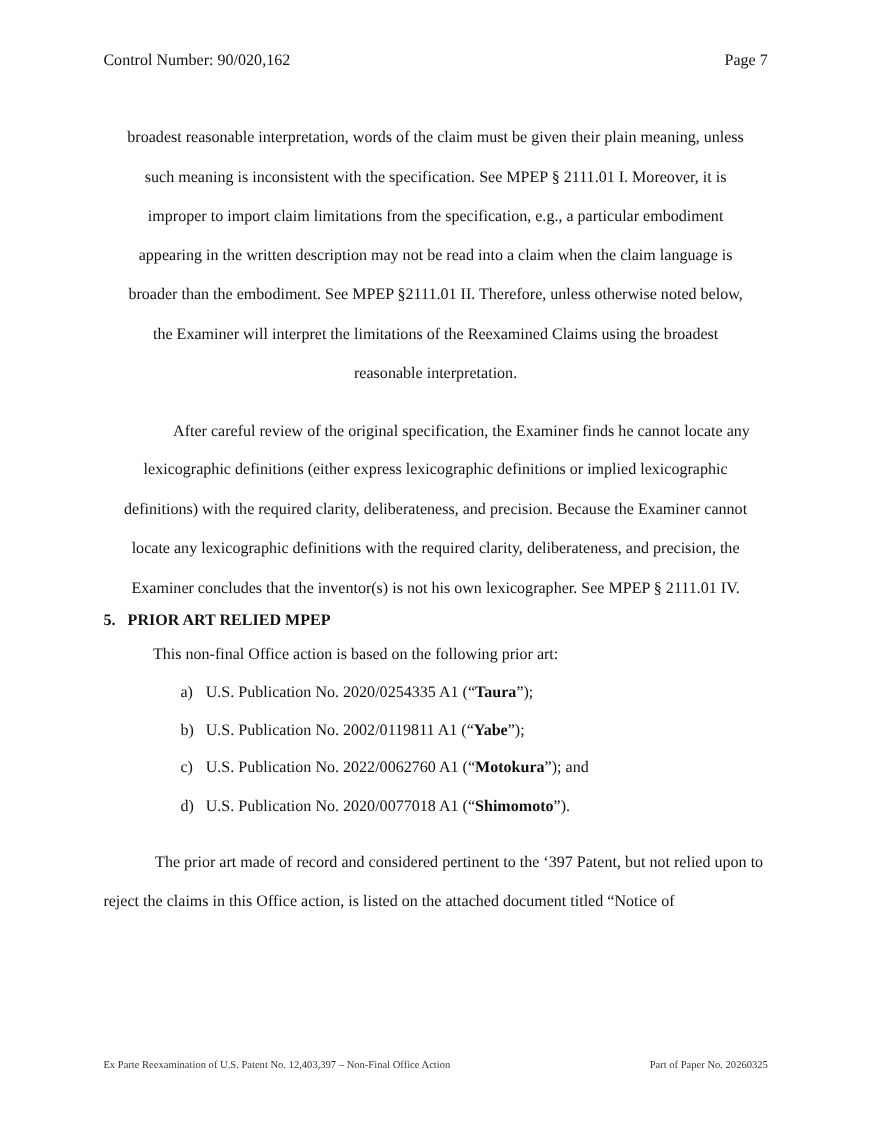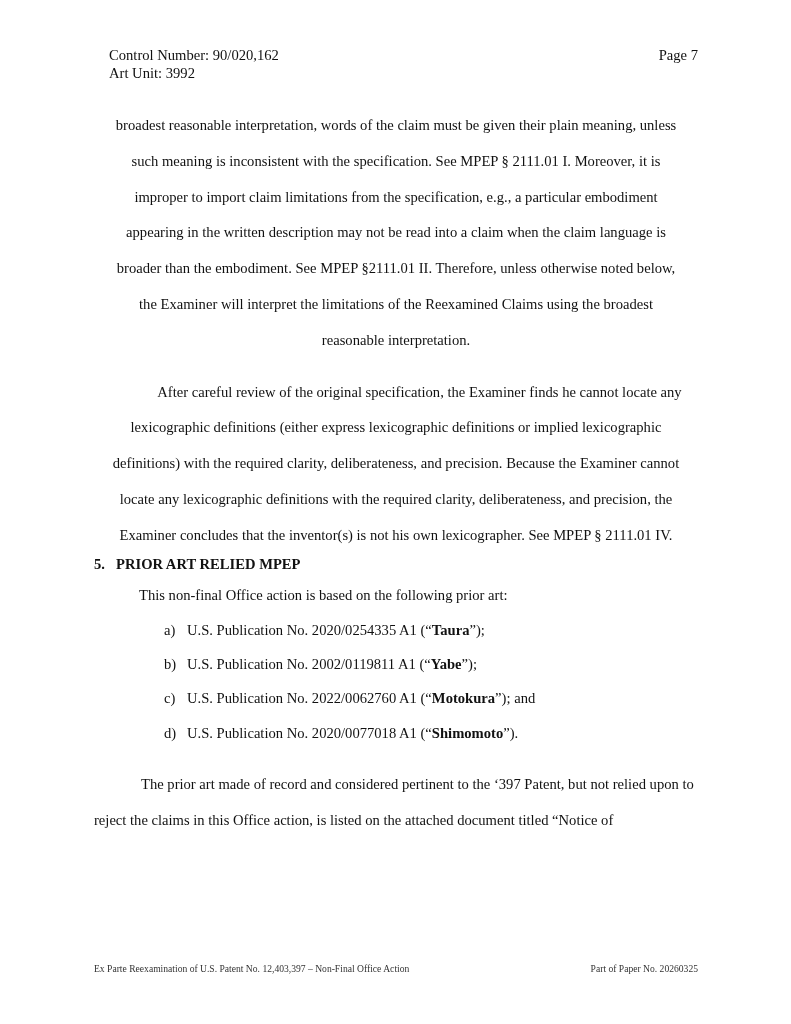--- a/index.html
+++ b/index.html
@@ -25,21 +25,20 @@
       position: absolute;
       left: 94px;
       top: 46px;
       width: 604px;
       font-size: 14.6px;
       line-height: 18px;
     }
     .header .row {
       display: flex;
       justify-content: space-between;
-      margin-left: 15px;
     }
     .body {
       position: absolute;
       left: 94px;
       top: 92px;
       width: 604px;
       font-size: 14.6px;
     }
     .para {
       margin: 16px;
@@ -111,23 +110,20 @@
 </head>
 <body>
 
 <div class="page">
 
   <div class="header">
     <div class="row">
       <span>Control Number: 90/020,162</span>
       <span>Page 7</span>
     </div>
-    <div class="row">
-      <span>Art Unit: 3992</span>
-    </div>
   </div>
 
   <div class="body">
     <p class="para">broadest reasonable interpretation, words of the claim must be given their plain meaning, unless such meaning is inconsistent with the specification. See MPEP § 2111.01 I. Moreover, it is improper to import claim limitations from the specification, e.g., a particular embodiment appearing in the written description may not be read into a claim when the claim language is broader than the embodiment. See MPEP §2111.01 II. Therefore, unless otherwise noted below, the Examiner will interpret the limitations of the Reexamined Claims using the broadest reasonable interpretation.</p>
     <p class="para indent">After careful review of the original specification, the Examiner finds he cannot locate any lexicographic definitions (either express lexicographic definitions or implied lexicographic definitions) with the required clarity, deliberateness, and precision. Because the Examiner cannot locate any lexicographic definitions with the required clarity, deliberateness, and precision, the Examiner concludes that the inventor(s) is not his own lexicographer. See MPEP § 2111.01 IV.</p>
 
     <p class="section-heading">
       <span class="num">5.</span><span>PRIOR ART RELIED MPEP</span>
     </p>
 

